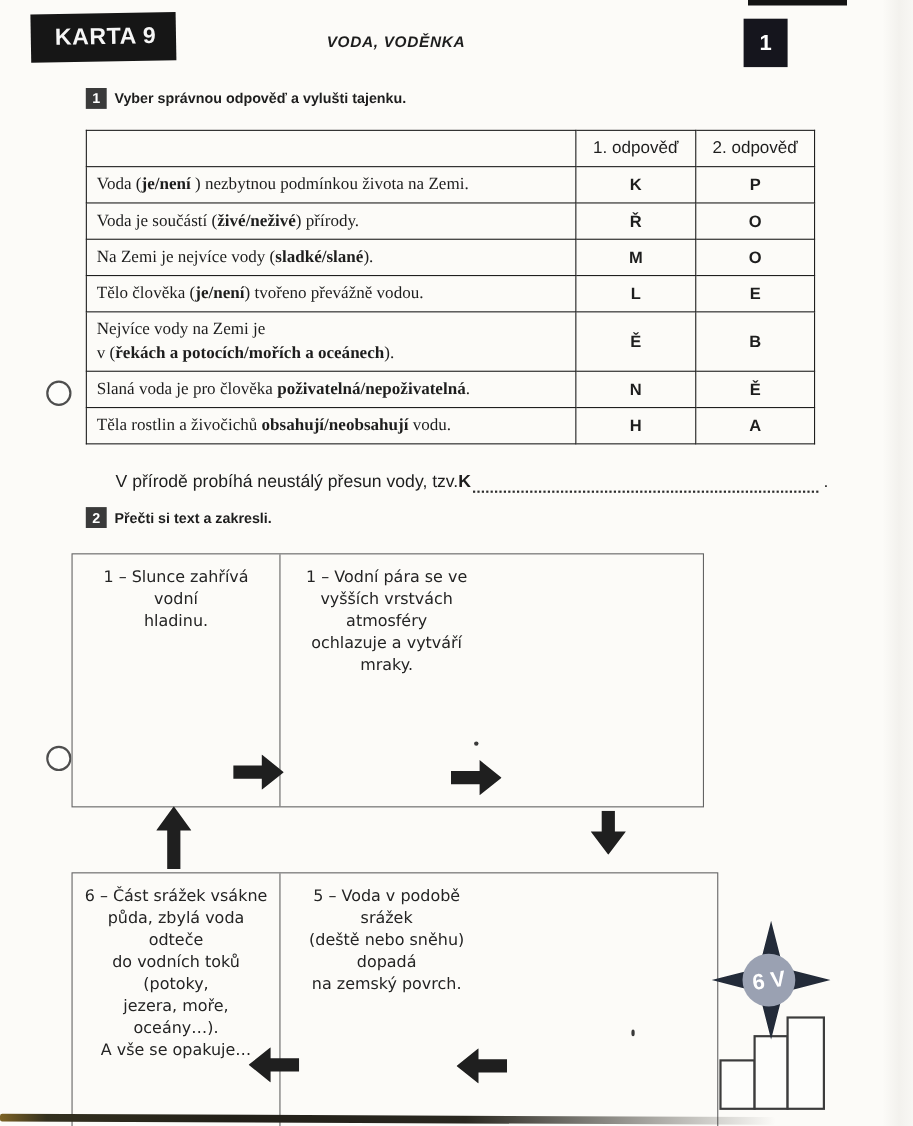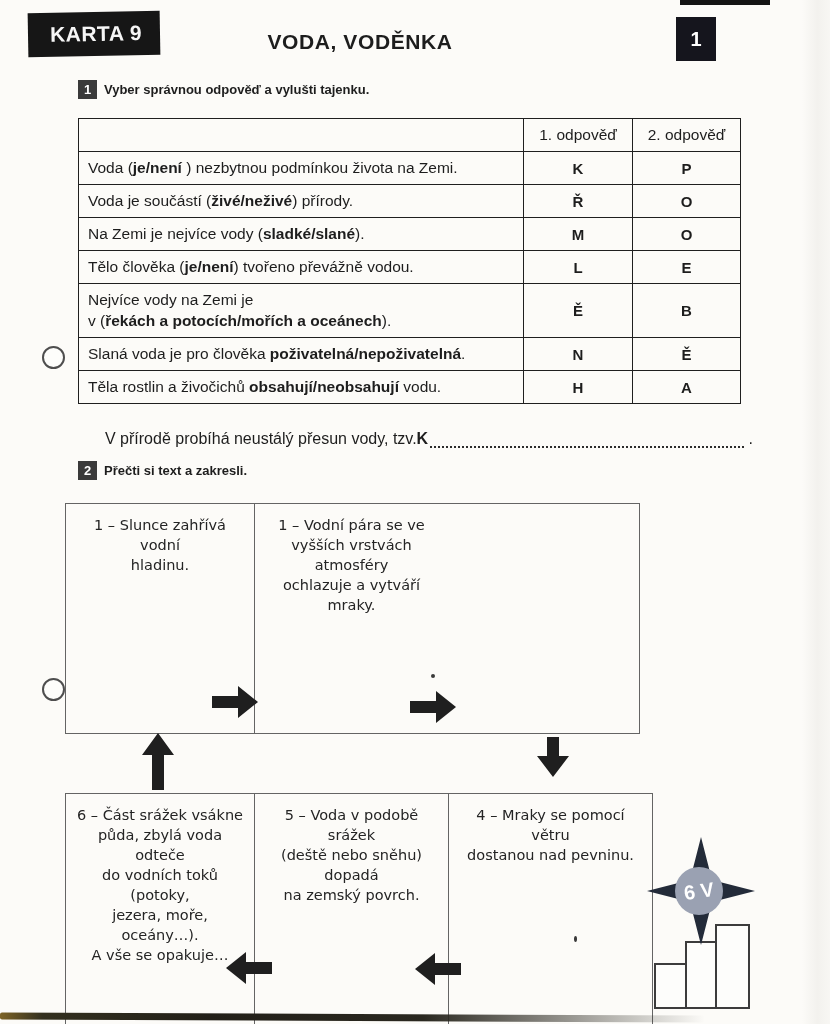--- a/index.html
+++ b/index.html
@@ -25,21 +25,21 @@
   
   .karta-badge {
     position:absolute; left:28px; top:12px; width:132px; height:44px;
     background:#161616; color:#f6f6f6;
     font-size:21px; font-weight:bold; letter-spacing:0.5px;
     display:flex; align-items:center; padding-left:22px;
     transform:rotate(-1deg);
   }
   .title {
     position:absolute; left:200px; top:30px; width:320px; margin:0;
-    text-align:center; font-size:21px; font-weight:bold; letter-spacing:0.6px;
+    text-align:center; font-size:14px; font-weight:bold; letter-spacing:0.6px;font-style:italic;
   }
   .page-num {
     position:absolute; left:676px; top:17px; width:40px; height:44px;
     background:#15151d; color:#fff; font-size:20px; font-weight:bold;
     display:flex; align-items:center; justify-content:center;
   }
   .hole {
     position:absolute; width:23px; height:23px; border:2px solid #4e4e4e;
     border-radius:50%; background:#fdfdfb;
   }
@@ -63,21 +63,21 @@
     border-collapse:collapse; table-layout:fixed;border-radius:16px;
   }
   .answer-table th, .answer-table td {
     border:1.5px solid #1f1f1f; font-size:15.5px; padding:0;
   }
   .answer-table col.c-stmt { width:445px; }
   .answer-table col.c-a1 { width:109px; }
   .answer-table col.c-a2 { width:108px; }
   .answer-table thead th { height:33px; font-weight:normal; text-align:center; }
   .answer-table td.stmt {
-    padding:4px 20px 4px 9px; white-space:pre-wrap; line-height:1.35;
+    padding:4px 20px 4px 9px; white-space:pre-wrap; line-height:1.35;font-family:Liberation Serif, serif;
   }
   .answer-table td.ans { text-align:center; font-weight:bold; font-size:15px; }
   .answer-table tr.h33 td { height:33px; }
   .answer-table tr.h54 td { height:54px; }
   .b { font-weight:bold; }
 
   
   .tajenka {
     position:absolute; left:105px; top:430px; width:648px;
     display:flex; align-items:flex-end; font-size:16px;
@@ -218,22 +218,20 @@
 
   <div class="flow-row flow-row-bottom">
     <div class="flow-box">6 – Část srážek vsákne
 půda, zbylá voda odteče
 do vodních toků (potoky,
 jezera, moře, oceány…).
 A vše se opakuje…</div>
     <div class="flow-box">5 – Voda v podobě srážek
 (deště nebo sněhu) dopadá
 na zemský povrch.</div>
-    <div class="flow-box">4 – Mraky se pomocí větru
-dostanou nad pevninu.</div>
   </div>
 
   <div class="arrow" style="left:212px; top:686px;">
     <svg width="46" height="32" viewBox="0 0 46 32">
         <path d="M0 10 H26 V0 L46 16 L26 32 V22 H0 Z"></path>
       </svg>
   </div>
   <div class="arrow" style="left:410px; top:691px;">
     <svg width="46" height="32" viewBox="0 0 46 32">
         <path d="M0 10 H26 V0 L46 16 L26 32 V22 H0 Z"></path>

